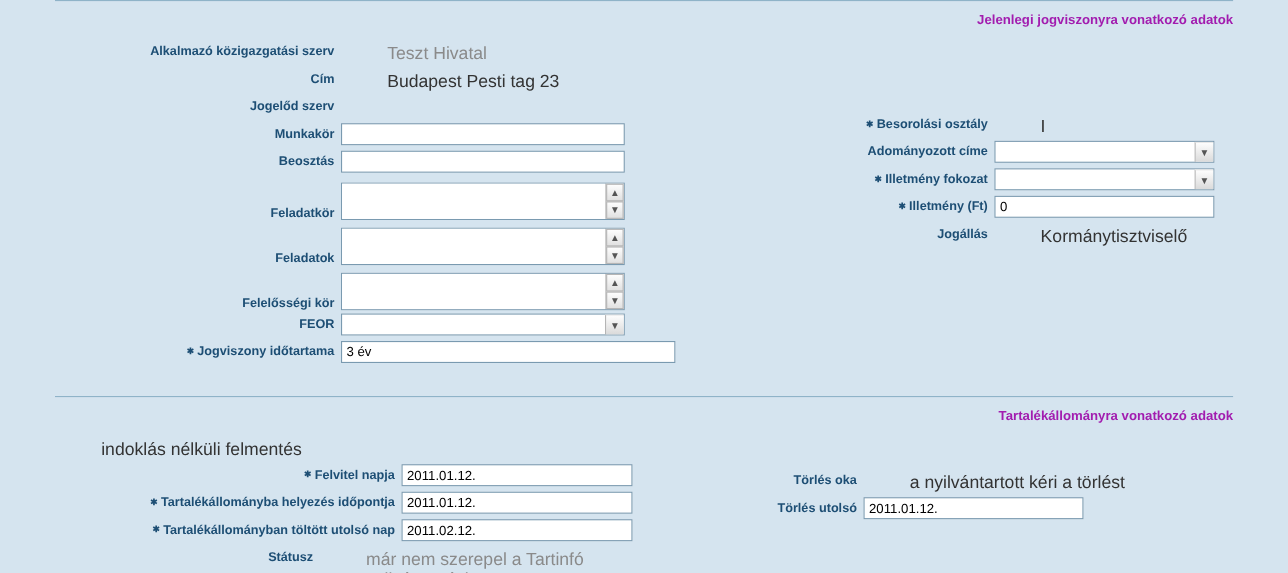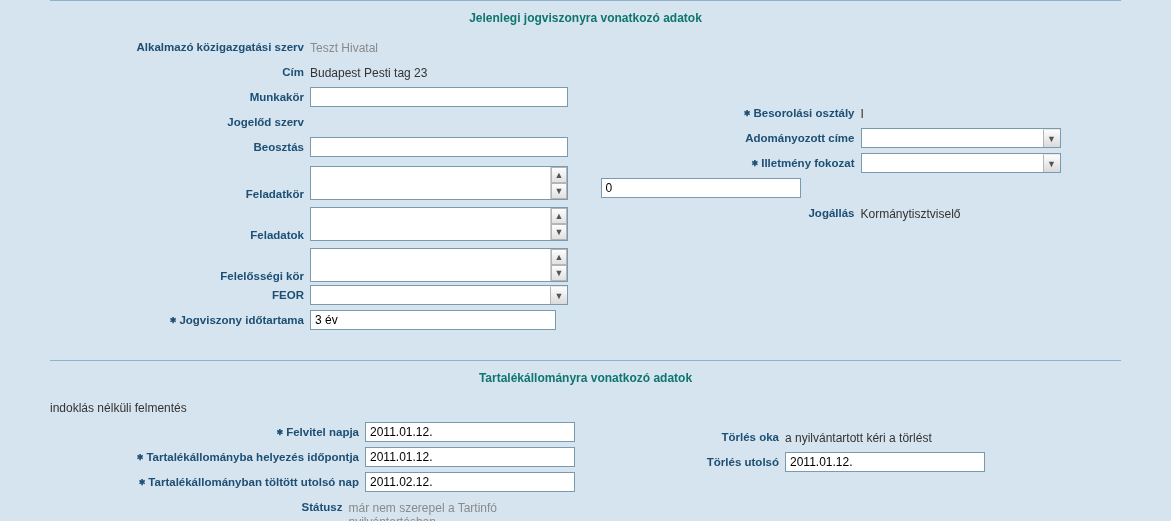--- a/index.html
+++ b/index.html
@@ -17,23 +17,23 @@
     background: #d5e4ef;
     padding: 0 50px;
     position: relative;
   }
   .panel {
     border-top: 1px solid #8fb3c8;
     padding-top: 10px;
     margin-bottom: 25px;
   }
   .section-title {
-    text-align: center;
+    text-align: right;
     font-weight: bold;
-    color: #0f766e;
+    color: #a21caf;
     font-size: 12px;
     margin-bottom: 12px;
   }
   .cols {
     display: flex;
     gap: 30px;
   }
   .col {
     flex: 1;
   }
@@ -61,22 +61,23 @@
   .req::before {
     content: "✱";
     color: #1d4e74;
     font-size: 8px;
     margin-right: 3px;
     position: relative;
     top: -1px;
   }
   .value {
     padding-top: 4px;
-    font-size: 12px;
+    font-size: 16px;
     color: #333;
+    margin-left: 42px;
   }
   .value.muted { color: #8a8a8a; }
   input.text {
     height: 20px;
     border: 1px solid #7a9ab0;
     background: #fff;
     padding: 1px 4px;
     font-size: 12px;
     font-family: inherit;
     width: 210px;
@@ -163,27 +164,27 @@
 
         <div class="field">
           <div class="label">Alkalmazó közigazgatási szerv</div>
           <div class="value muted">Teszt Hivatal</div>
         </div>
         <div class="field">
           <div class="label">Cím</div>
           <div class="value">Budapest Pesti tag 23</div>
         </div>
         <div class="field">
+          <div class="label">Jogelőd szerv</div>
+          <div class="value"></div>
+        </div>
+
+        <div class="field">
           <div class="label">Munkakör</div>
           <input class="text" style="width: 258px;" value="">
-        </div>
-
-        <div class="field">
-          <div class="label">Jogelőd szerv</div>
-          <div class="value"></div>
         </div>
         <div class="field">
           <div class="label">Beosztás</div>
           <input class="text" style="width: 258px;" value="">
         </div>
 
         <div class="field tall">
           <div class="label">Feladatkör</div>
           <div class="ta-wrap">
             <textarea style=""></textarea>
@@ -219,21 +220,21 @@
         <div class="field">
           <div class="label">FEOR</div>
           <div class="select" style="width:258px">
             <div class="sel-text"></div>
             <div class="sel-btn">▼</div>
           </div>
         </div>
 
         <div class="field">
           <div class="label req">Jogviszony időtartama</div>
-          <input class="text" style="width: 246px;" value="3 év">
+          <input class="text" style="width: 304px;" value="3 év">
         </div>
 
       </div>
 
       <div class="col right-col">
 
         <div style="height:66px"></div>
 
         <div class="field">
           <div class="label req">Besorolási osztály</div>
@@ -247,20 +248,21 @@
           </div>
         </div>
         <div class="field">
           <div class="label req">Illetmény fokozat</div>
           <div class="select">
             <div class="sel-text"></div>
             <div class="sel-btn">▼</div>
           </div>
         </div>
         <div class="field">
+          <div class="label req">Illetmény (Ft)</div>
           <input class="text" value="0" style="">
         </div>
         <div class="field">
           <div class="label">Jogállás</div>
           <div class="value">Kormánytisztviselő</div>
         </div>
 
       </div>
     </div>
   </div>

